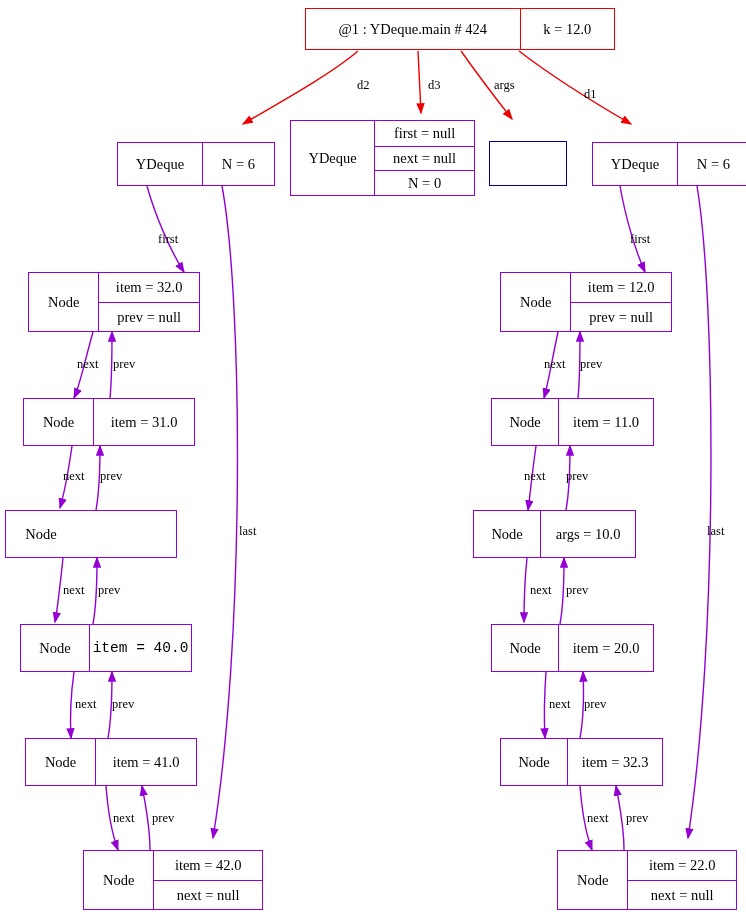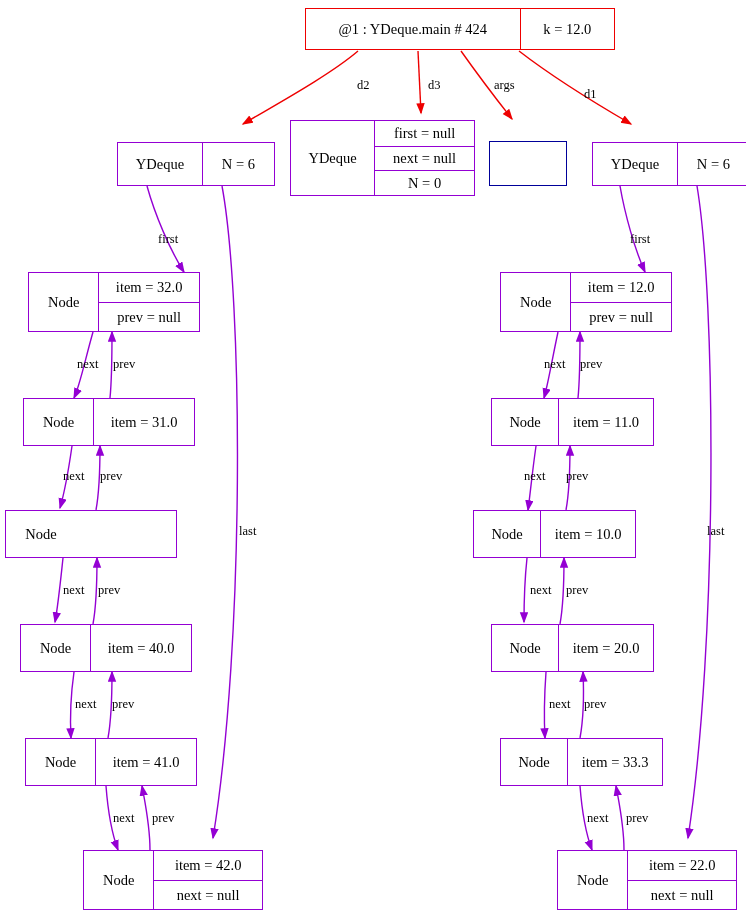--- a/index.html
+++ b/index.html
@@ -176,21 +176,21 @@
     <div class="cell" style="width:70px;">Node</div>
     <div class="cell vsep-purple" style="width:102px;text-align:center;">item = 31.0</div>
   </div>
 
   <div class="node-box purple" style="left:5px; top:510px; width:172px; height:48px;">
     <div class="cell" style="width:70px;">Node</div>
   </div>
 
   <div class="node-box purple" style="left:20px; top:624px; width:172px; height:48px;">
     <div class="cell" style="width:70px;">Node</div>
-    <div class="cell vsep-purple" style="width:102px;">item = 40.0</div>
+    <div class="cell vsep-purple" style="width:102px;font-family:Liberation Mono, monospace;">item = 40.0</div>
   </div>
 
   <div class="node-box purple" style="left:25px; top:738px; width:172px; height:48px;">
     <div class="cell" style="width:70px;">Node</div>
     <div class="cell vsep-purple" style="width:102px;">item = 41.0</div>
   </div>
 
   <div class="node-box purple" style="left:83px; top:850px; width:180px; height:60px;">
     <div class="cell" style="width:70px;">Node</div>
     <div class="col vsep-purple" style="width:110px;">
@@ -207,31 +207,31 @@
     </div>
   </div>
 
   <div class="node-box purple" style="left:491px; top:398px; width:163px; height:48px;">
     <div class="cell" style="width:67px;">Node</div>
     <div class="cell vsep-purple" style="width:96px;">item = 11.0</div>
   </div>
 
   <div class="node-box purple" style="left:473px; top:510px; width:163px; height:48px;">
     <div class="cell" style="width:67px;">Node</div>
-    <div class="cell vsep-purple" style="width:96px;">item = 10.0</div>
+    <div class="cell vsep-purple" style="width:96px;">args = 10.0</div>
   </div>
 
   <div class="node-box purple" style="left:491px; top:624px; width:163px; height:48px;">
     <div class="cell" style="width:67px;">Node</div>
     <div class="cell vsep-purple" style="width:96px;">item = 20.0</div>
   </div>
 
   <div class="node-box purple" style="left:500px; top:738px; width:163px; height:48px;">
     <div class="cell" style="width:67px;">Node</div>
-    <div class="cell vsep-purple" style="width:96px;">item = 33.3</div>
+    <div class="cell vsep-purple" style="width:96px;">item = 32.3</div>
   </div>
 
   <div class="node-box purple" style="left:557px; top:850px; width:180px; height:60px;">
     <div class="cell" style="width:70px;">Node</div>
     <div class="col vsep-purple" style="width:110px;">
       <div class="cell" style="height:29px;">item = 22.0</div>
       <div class="cell hsep-purple" style="height:29px;">next = null</div>
     </div>
   </div>
 

